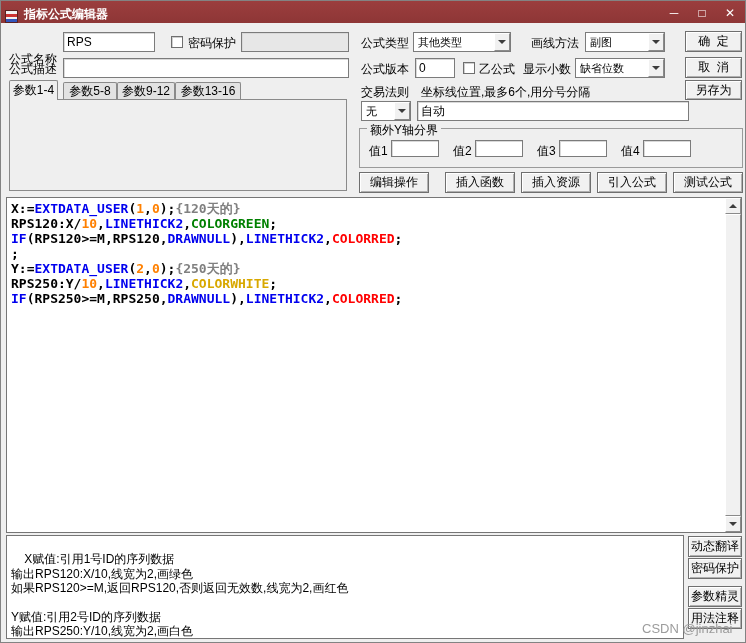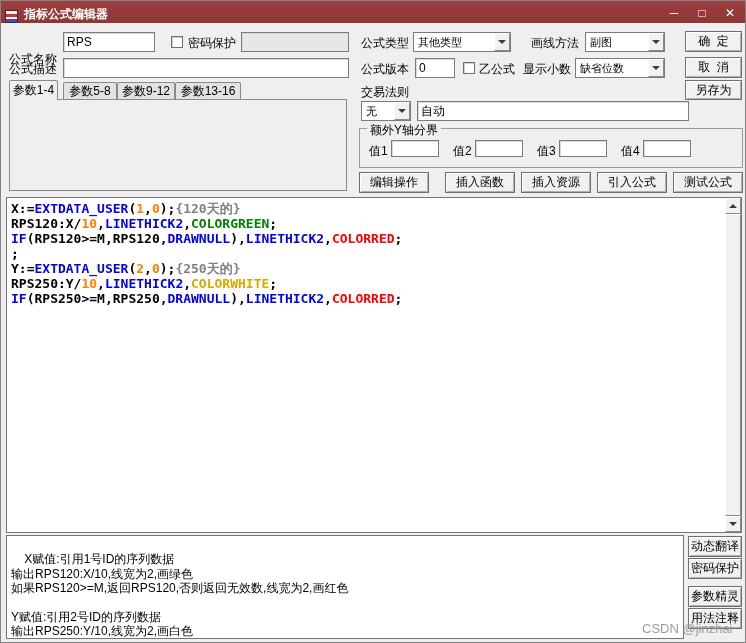--- a/index.html
+++ b/index.html
@@ -123,20 +123,21 @@
         <span class="tri-down"></span>
       </span>
   </div>
   <div class="btn" style="left:684px;top:56px;width:57px;height:21px">取  消</div>
 
   <div class="tab active" style="left:8px;width:49px">参数1-4</div>
   <div class="tab" style="left:62px;width:54px">参数5-8</div>
   <div class="tab" style="left:116px;width:58px">参数9-12</div>
   <div class="tab" style="left:174px;width:66px">参数13-16</div>
   <span class="abs lbl" style="left:360px;top:83px">交易法则</span>
+  <span class="abs lbl" style="left:420px;top:83px">坐标线位置,最多6个,用分号分隔</span>
   <div class="btn" style="left:684px;top:79px;width:57px;height:20px">另存为</div>
 
   <div class="panel"></div>
   <span class="abs lbl" style="left:24px;top:100px">参数</span>
   <span class="abs lbl" style="left:92px;top:100px">最小</span>
   <span class="abs lbl" style="left:158px;top:100px">最大</span>
   <span class="abs lbl" style="left:224px;top:100px">缺省</span>
 
   <span class="abs lbl" style="left:12px;top:114px">1</span>
   <input class="field" style="left: 20px; top: 111px; width: 60px; height: 17px;" value="M">

